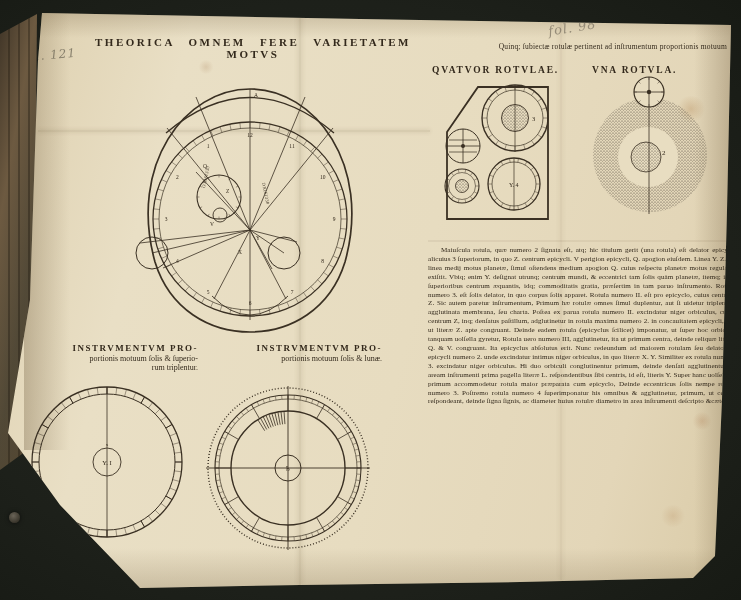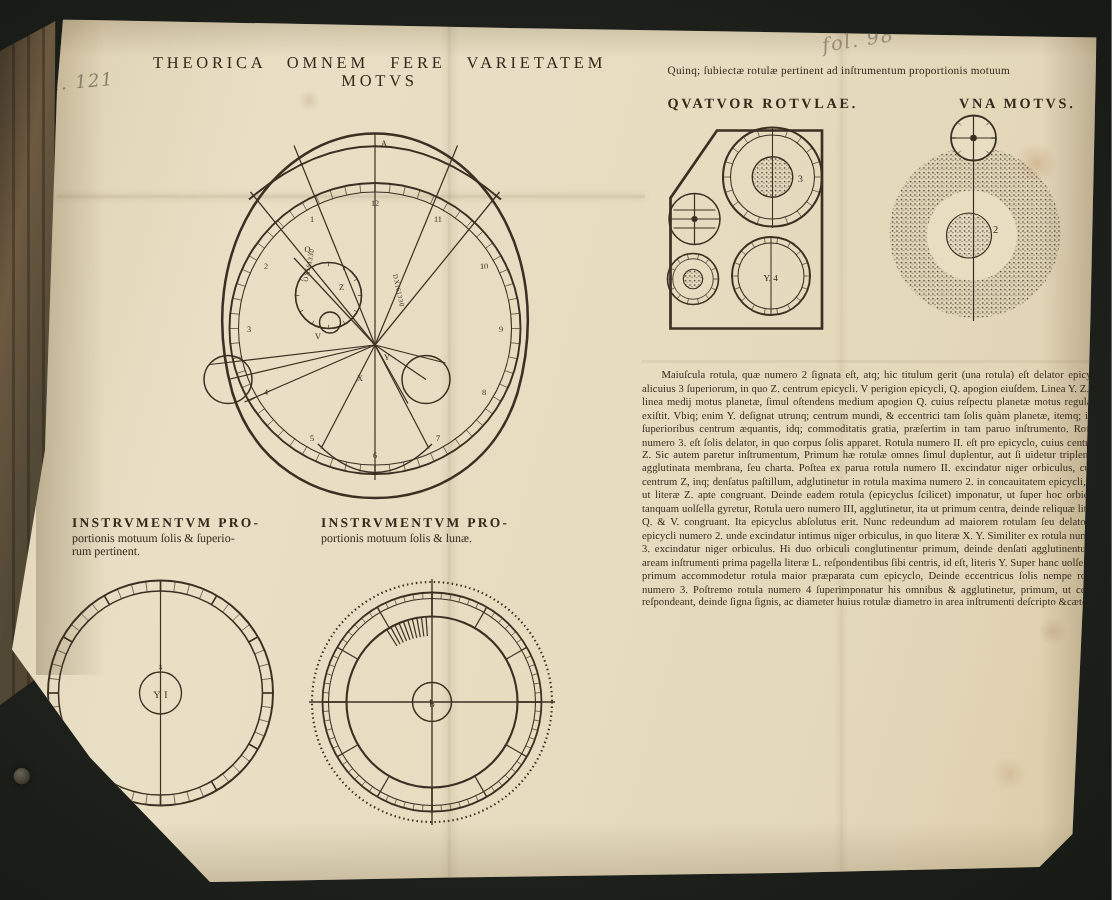--- a/index.html
+++ b/index.html
@@ -37,35 +37,35 @@
   .s2{left:692px;top:412px;width:20px;height:18px;background:radial-gradient(circle, rgba(160,100,55,.22), rgba(160,100,55,0) 70%);}
   .s3{left:198px;top:60px;width:16px;height:14px;background:radial-gradient(circle, rgba(150,100,55,.18), rgba(150,100,55,0) 70%);}
   .s4{left:660px;top:505px;width:26px;height:22px;background:radial-gradient(circle, rgba(170,120,70,.20), rgba(170,120,70,0) 70%);}
 
   .hand{position:absolute;color:rgba(112,105,88,.78);font-style:italic;
         font-family:"DejaVu Serif", serif;letter-spacing:1px;}
   .hand.fl{left:22px;top:48px;font-size:12px;transform:rotate(-5deg);}
   .hand.fr{left:548px;top:20px;font-size:13px;transform:rotate(-9deg);color:rgba(118,110,94,.7);}
 
   .title-block{position:absolute;left:88px;top:36px;width:330px;text-align:center;}
-  .title-main{font-size:11px;font-weight:normal;letter-spacing:2.5px;word-spacing:9px;}
+  .title-main{font-size:11px;font-weight:bold;letter-spacing:2.5px;word-spacing:9px;}
   .title-sub{font-size:7.5px;margin-top:1px;letter-spacing:.3px;}
 
-  .rot-caption{position:absolute;left:445px;top:42px;width:282px;text-align:left;
+  .rot-caption{position:absolute;left:445px;top:42px;width:282px;text-align:right;
                font-size:7.5px;line-height:9px;letter-spacing:.2px;}
-  .fig-title{position:absolute;font-size:9.5px;font-weight:bold;letter-spacing:1.8px;text-align:right;}
+  .fig-title{position:absolute;font-size:9.5px;font-weight:bold;letter-spacing:1.8px;text-align:left;}
   .ft-quatuor{left:432px;top:65px;width:140px;}
   .ft-una{left:592px;top:65px;width:125px;}
 
   .body-par{position:absolute;left:428px;top:246px;width:307px;
             font-size:7.1px;line-height:8.9px;text-align:justify;
             letter-spacing:.05px;}
   .body-par p{margin:0;text-indent:13px;}
 
-  .inst-caption{position:absolute;text-align:left;font-size:8px;line-height:9.5px;}
+  .inst-caption{position:absolute;text-align:right;font-size:8px;line-height:9.5px;}
   .ic-left{left:48px;top:344px;width:150px;}
   .ic-right{left:214px;top:344px;width:168px;}
   .ic-line1{font-weight:bold;font-size:9px;letter-spacing:1.5px;}
 
   svg.overlay{position:absolute;left:0;top:0;pointer-events:none;}
   svg text{font-family:"Liberation Serif", serif;fill:#33291c;stroke:none;}
   .saturn{font-family:"DejaVu Sans", sans-serif;}
 </style>
 </head>
 <body>
@@ -98,30 +98,30 @@
     <span class="hand fr">fol. 98</span>
 
     <div class="title-block">
       <div class="title-main">THEORICA OMNEM FERE VARIETATEM MOTVS</div>
     </div>
 
     <div class="rot-caption">
       <div>Quinq; ſubiectæ rotulæ pertinent ad inſtrumentum proportionis motuum</div>
     </div>
     <div class="fig-title ft-quatuor">QVATVOR ROTVLAE.</div>
-    <div class="fig-title ft-una">VNA MOTVS.</div>
+    <div class="fig-title ft-una">VNA ROTVLA.</div>
 
     <div class="body-par">
       <p>Maiuſcula rotula, quæ numero 2 ſignata eſt, atq; hic titulum gerit (una rotula) eſt delator epicycli alicuius 3 ſuperiorum, in quo Z. centrum epicycli. V perigion epicycli, Q. apogion eiuſdem. Linea Y. Z. Q. linea medij motus planetæ, ſimul oſtendens medium apogion Q. cuius reſpectu planetæ motus regularis exiſtit. Vbiq; enim Y. deſignat utrunq; centrum mundi, &amp; eccentrici tam ſolis quàm planetæ, itemq; in 3 ſuperioribus centrum æquantis, idq; commoditatis gratia, præſertim in tam paruo inſtrumento. Rotula numero 3. eſt ſolis delator, in quo corpus ſolis apparet. Rotula numero II. eſt pro epicyclo, cuius centrum Z. Sic autem paretur inſtrumentum, Primum hæ rotulæ omnes ſimul duplentur, aut ſi uidetur triplentur, agglutinata membrana, ſeu charta. Poſtea ex parua rotula numero II. excindatur niger orbiculus, cuius centrum Z, inq; denſatus paſtillum, adglutinetur in rotula maxima numero 2. in concauitatem epicycli, ſic, ut literæ Z. apte congruant. Deinde eadem rotula (epicyclus ſcilicet) imponatur, ut ſuper hoc orbiculo tanquam uolſella gyretur, Rotula uero numero III, agglutinetur, ita ut primum centra, deinde reliquæ literæ Q. &amp; V. congruant. Ita epicyclus abſolutus erit. Nunc redeundum ad maiorem rotulam ſeu delatorem epicycli numero 2. unde excindatur intimus niger orbiculus, in quo literæ X. Y. Similiter ex rotula numero 3. excindatur niger orbiculus. Hi duo orbiculi conglutinentur primum, deinde denſati agglutinentur in aream inſtrumenti prima pagella literæ L. reſpondentibus ſibi centris, id eſt, literis Y. Super hanc uolſellam primum accommodetur rotula maior præparata cum epicyclo, Deinde eccentricus ſolis nempe rotula numero 3. Poſtremo rotula numero 4 ſuperimponatur his omnibus &amp; agglutinetur, primum, ut centra reſpondeant, deinde ſigna ſignis, ac diameter huius rotulæ diametro in area inſtrumenti deſcripto &amp;cætera.</p>
     </div>
 
     <div class="inst-caption ic-left">
       <div class="ic-line1">INSTRVMENTVM PRO-</div>
       <div>portionis motuum ſolis &amp; ſuperio-</div>
-      <div>rum pertinent.</div>
+      <div>rum triplentur.</div>
     </div>
     <div class="inst-caption ic-right">
       <div class="ic-line1">INSTRVMENTVM PRO-</div>
       <div>portionis motuum ſolis &amp; lunæ.</div>
     </div>
 
     <svg class="overlay" width="741" height="600" viewBox="0 0 741 600">
       <defs>
         <pattern id="stip" width="3" height="3" patternUnits="userSpaceOnUse">
           <circle cx="1" cy="1" r="0.55" fill="#3c342a"></circle>

